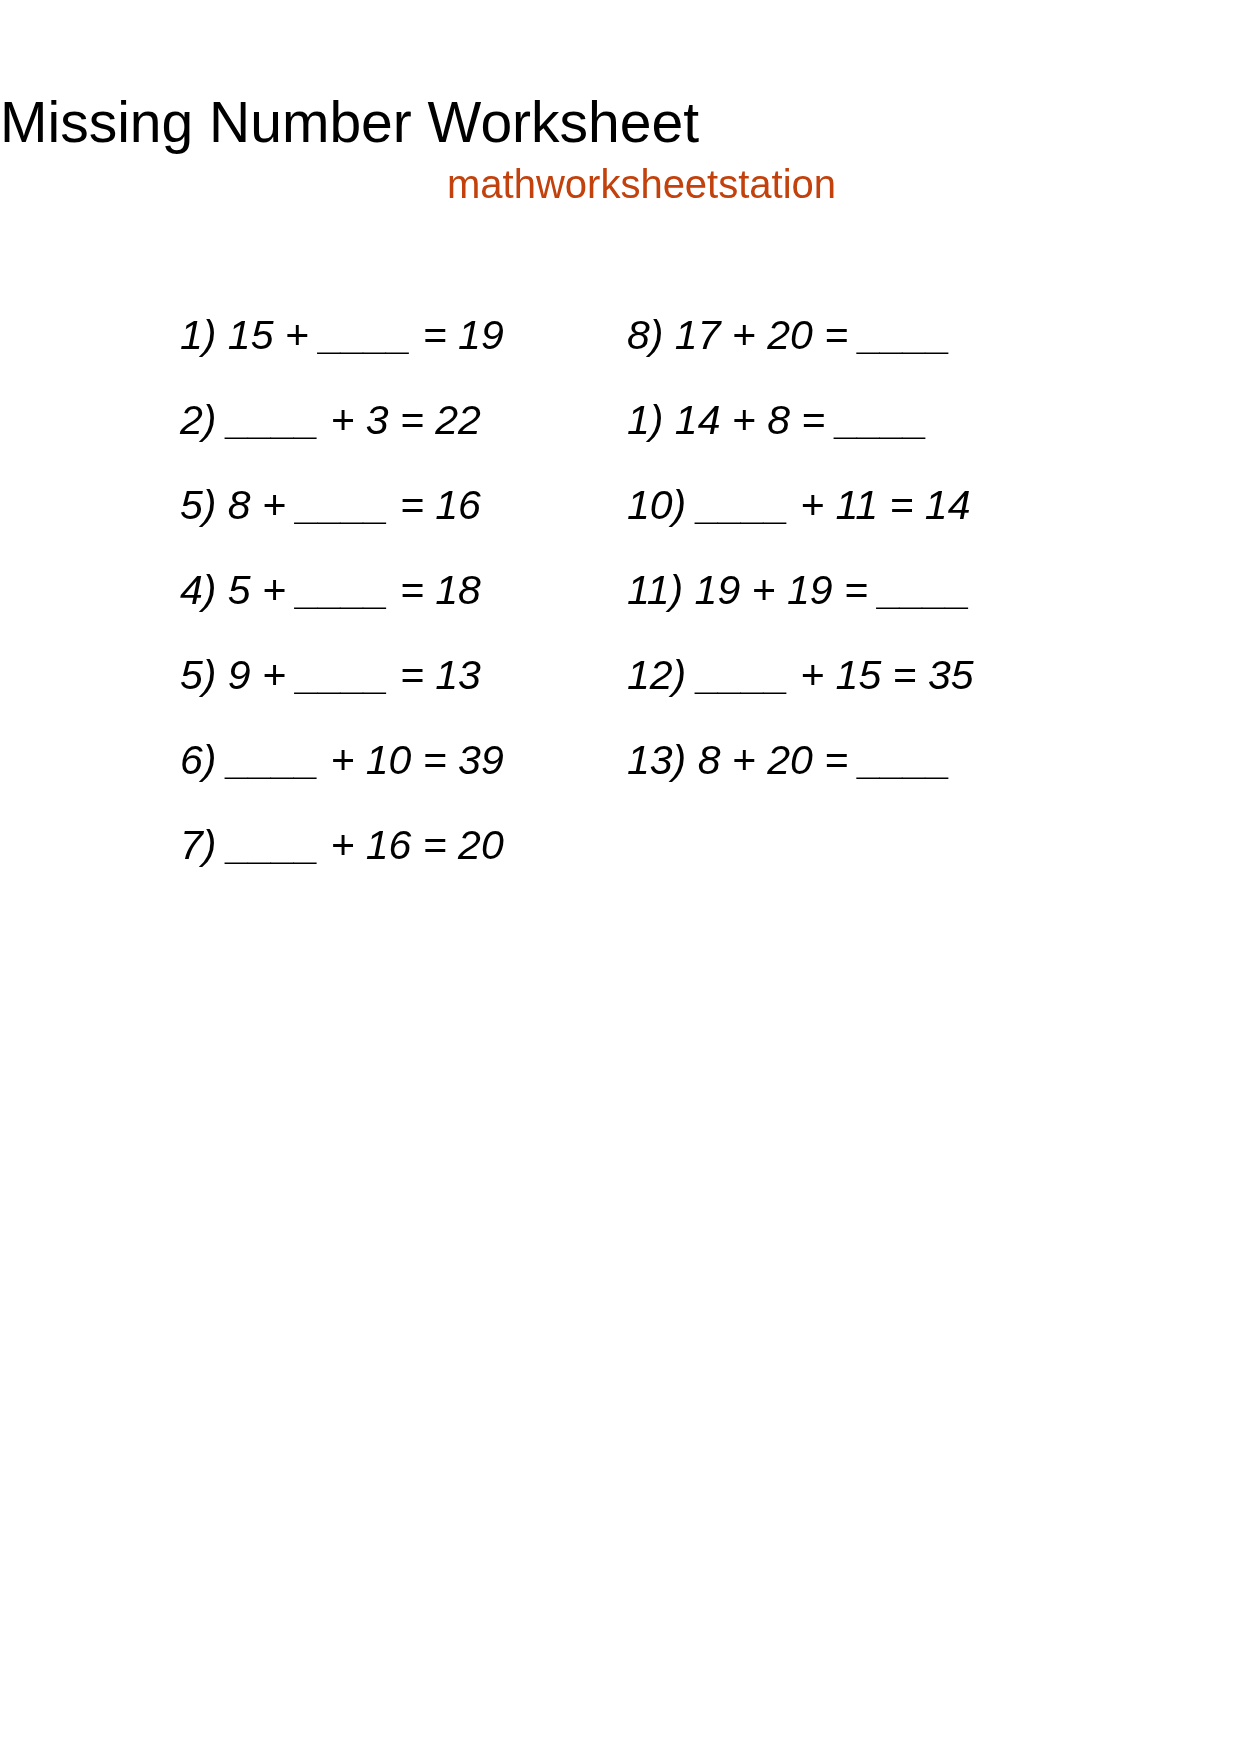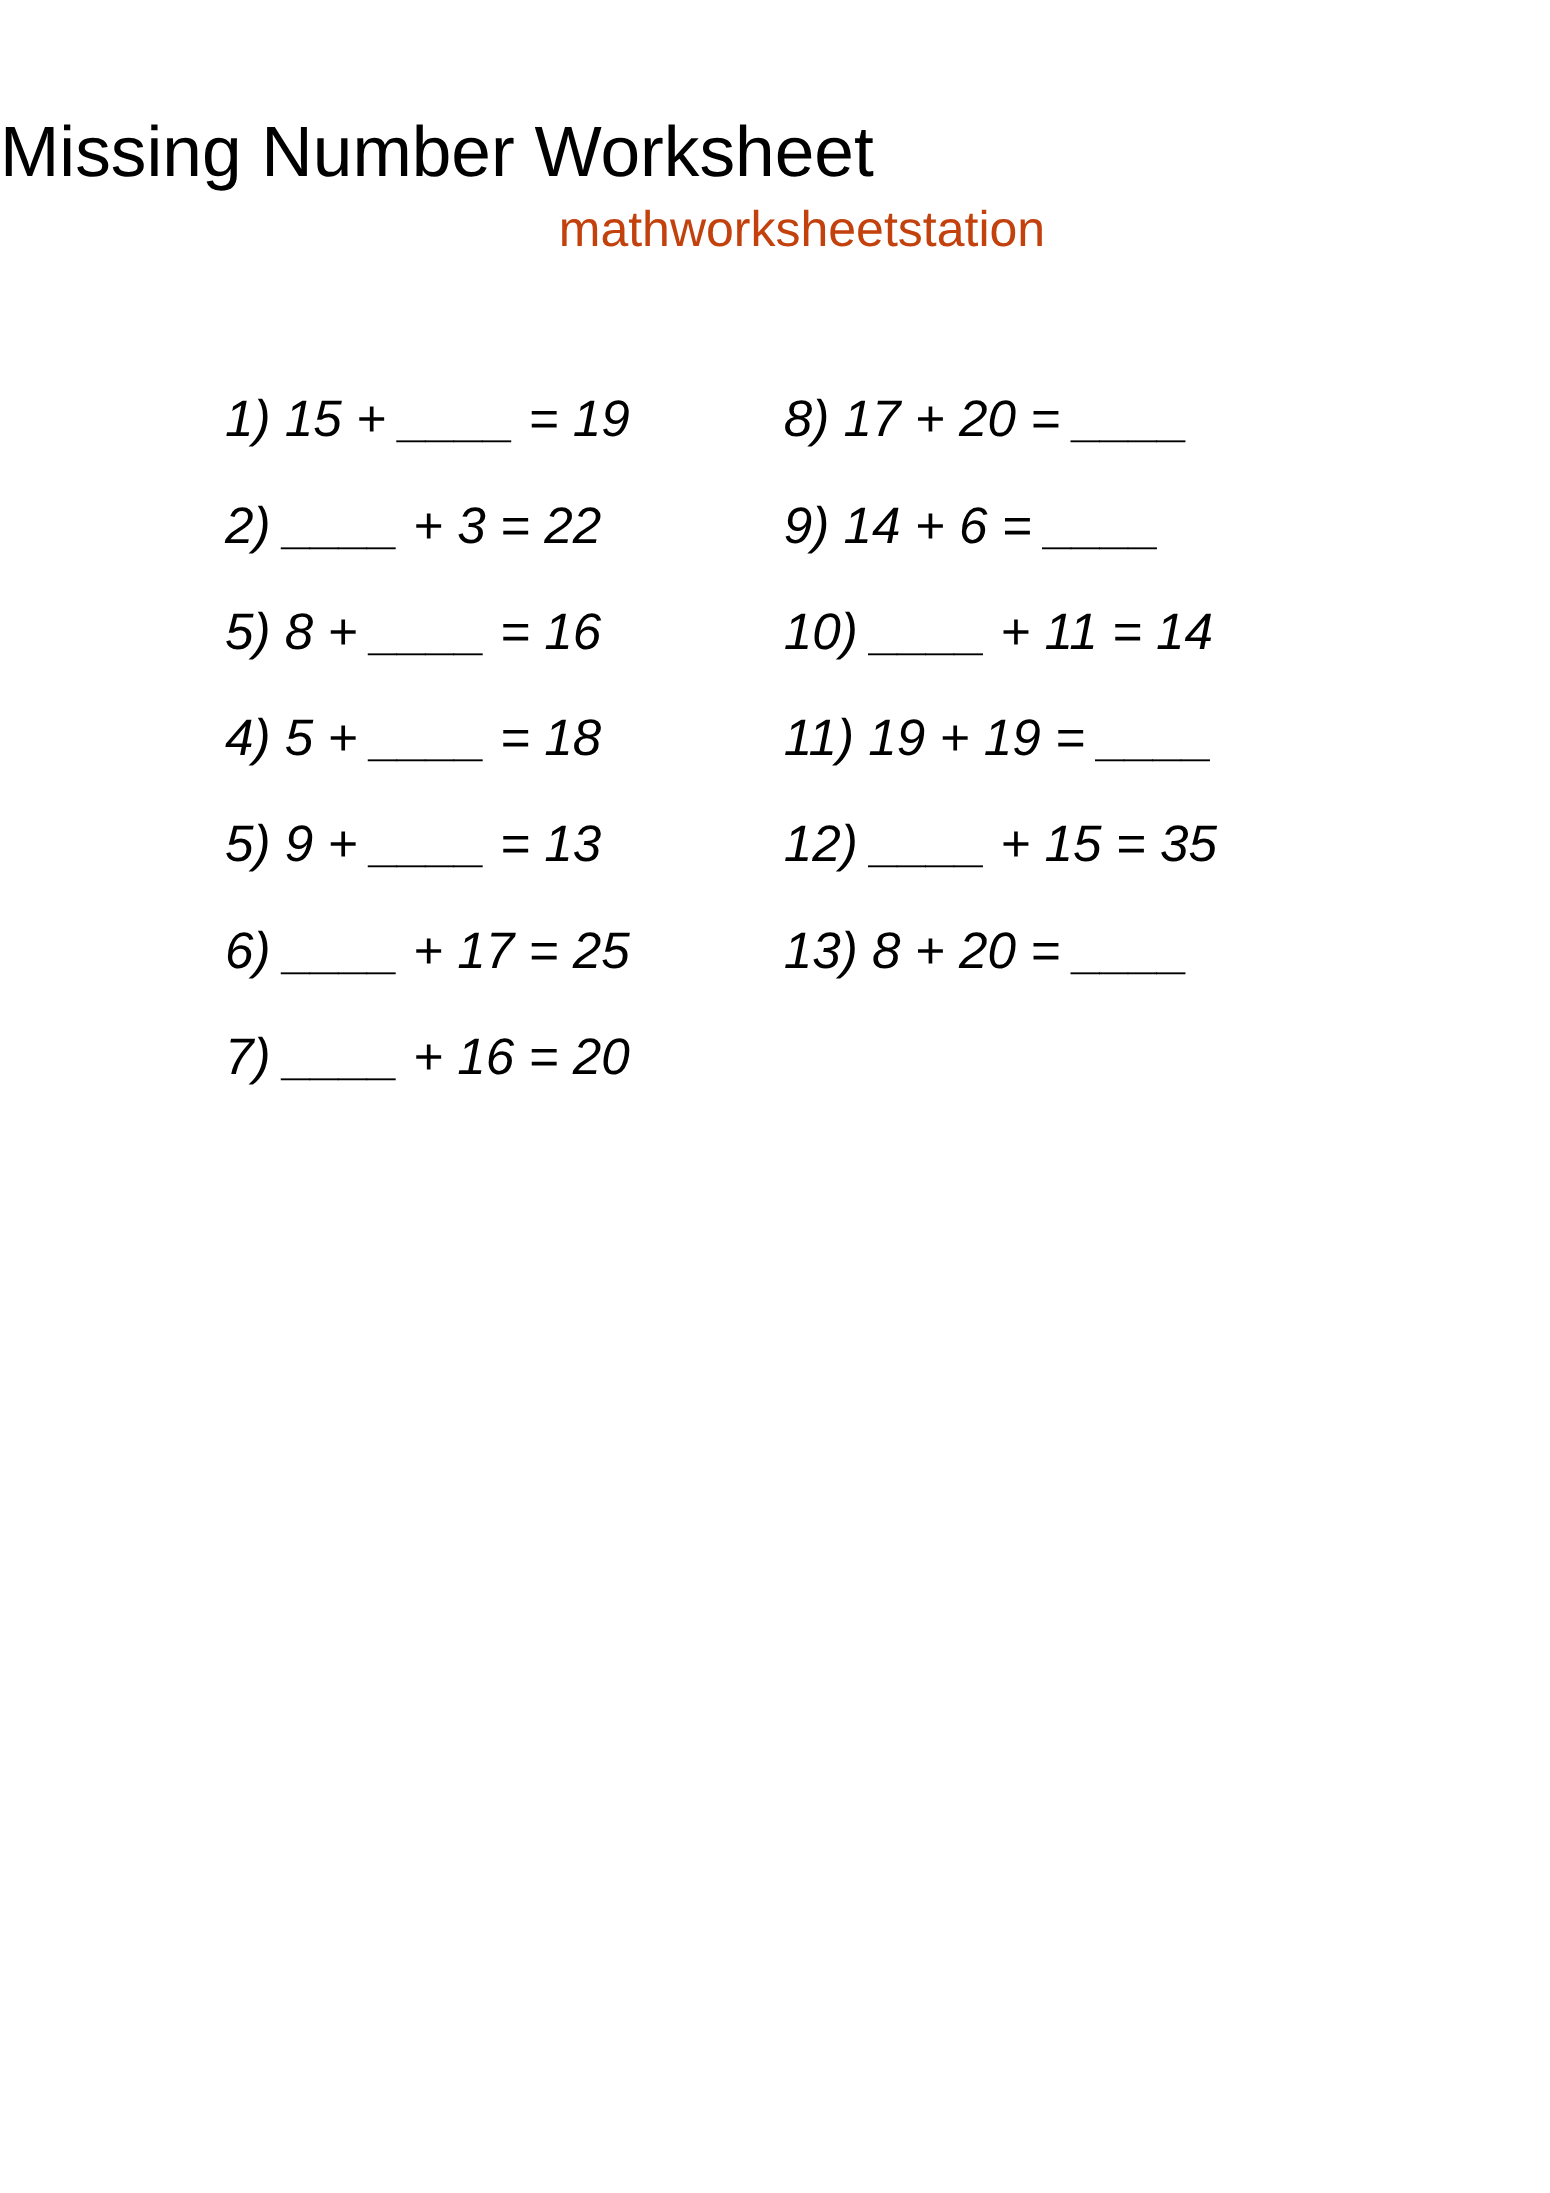--- a/index.html
+++ b/index.html
@@ -54,24 +54,24 @@
 
 <h1 class="title">Missing Number Worksheet</h1>
 <div class="subtitle">mathworksheetstation</div>
 
 <div class="column col-left">
   <div class="question">1) 15 + ____ = 19</div>
   <div class="question">2) ____ + 3 = 22</div>
   <div class="question">5) 8 + ____ = 16</div>
   <div class="question">4) 5 + ____ = 18</div>
   <div class="question">5) 9 + ____ = 13</div>
-  <div class="question">6) ____ + 17 = 25</div>
+  <div class="question">6) ____ + 10 = 39</div>
   <div class="question">7) ____ + 16 = 20</div>
 </div>
 
 <div class="column col-right">
   <div class="question">8) 17 + 20 = ____</div>
-  <div class="question">9) 14 + 6 = ____</div>
+  <div class="question">1) 14 + 8 = ____</div>
   <div class="question">10) ____ + 11 = 14</div>
   <div class="question">11) 19 + 19 = ____</div>
   <div class="question">12) ____ + 15 = 35</div>
   <div class="question">13) 8 + 20 = ____</div>
 </div>
 
 </body></html>

